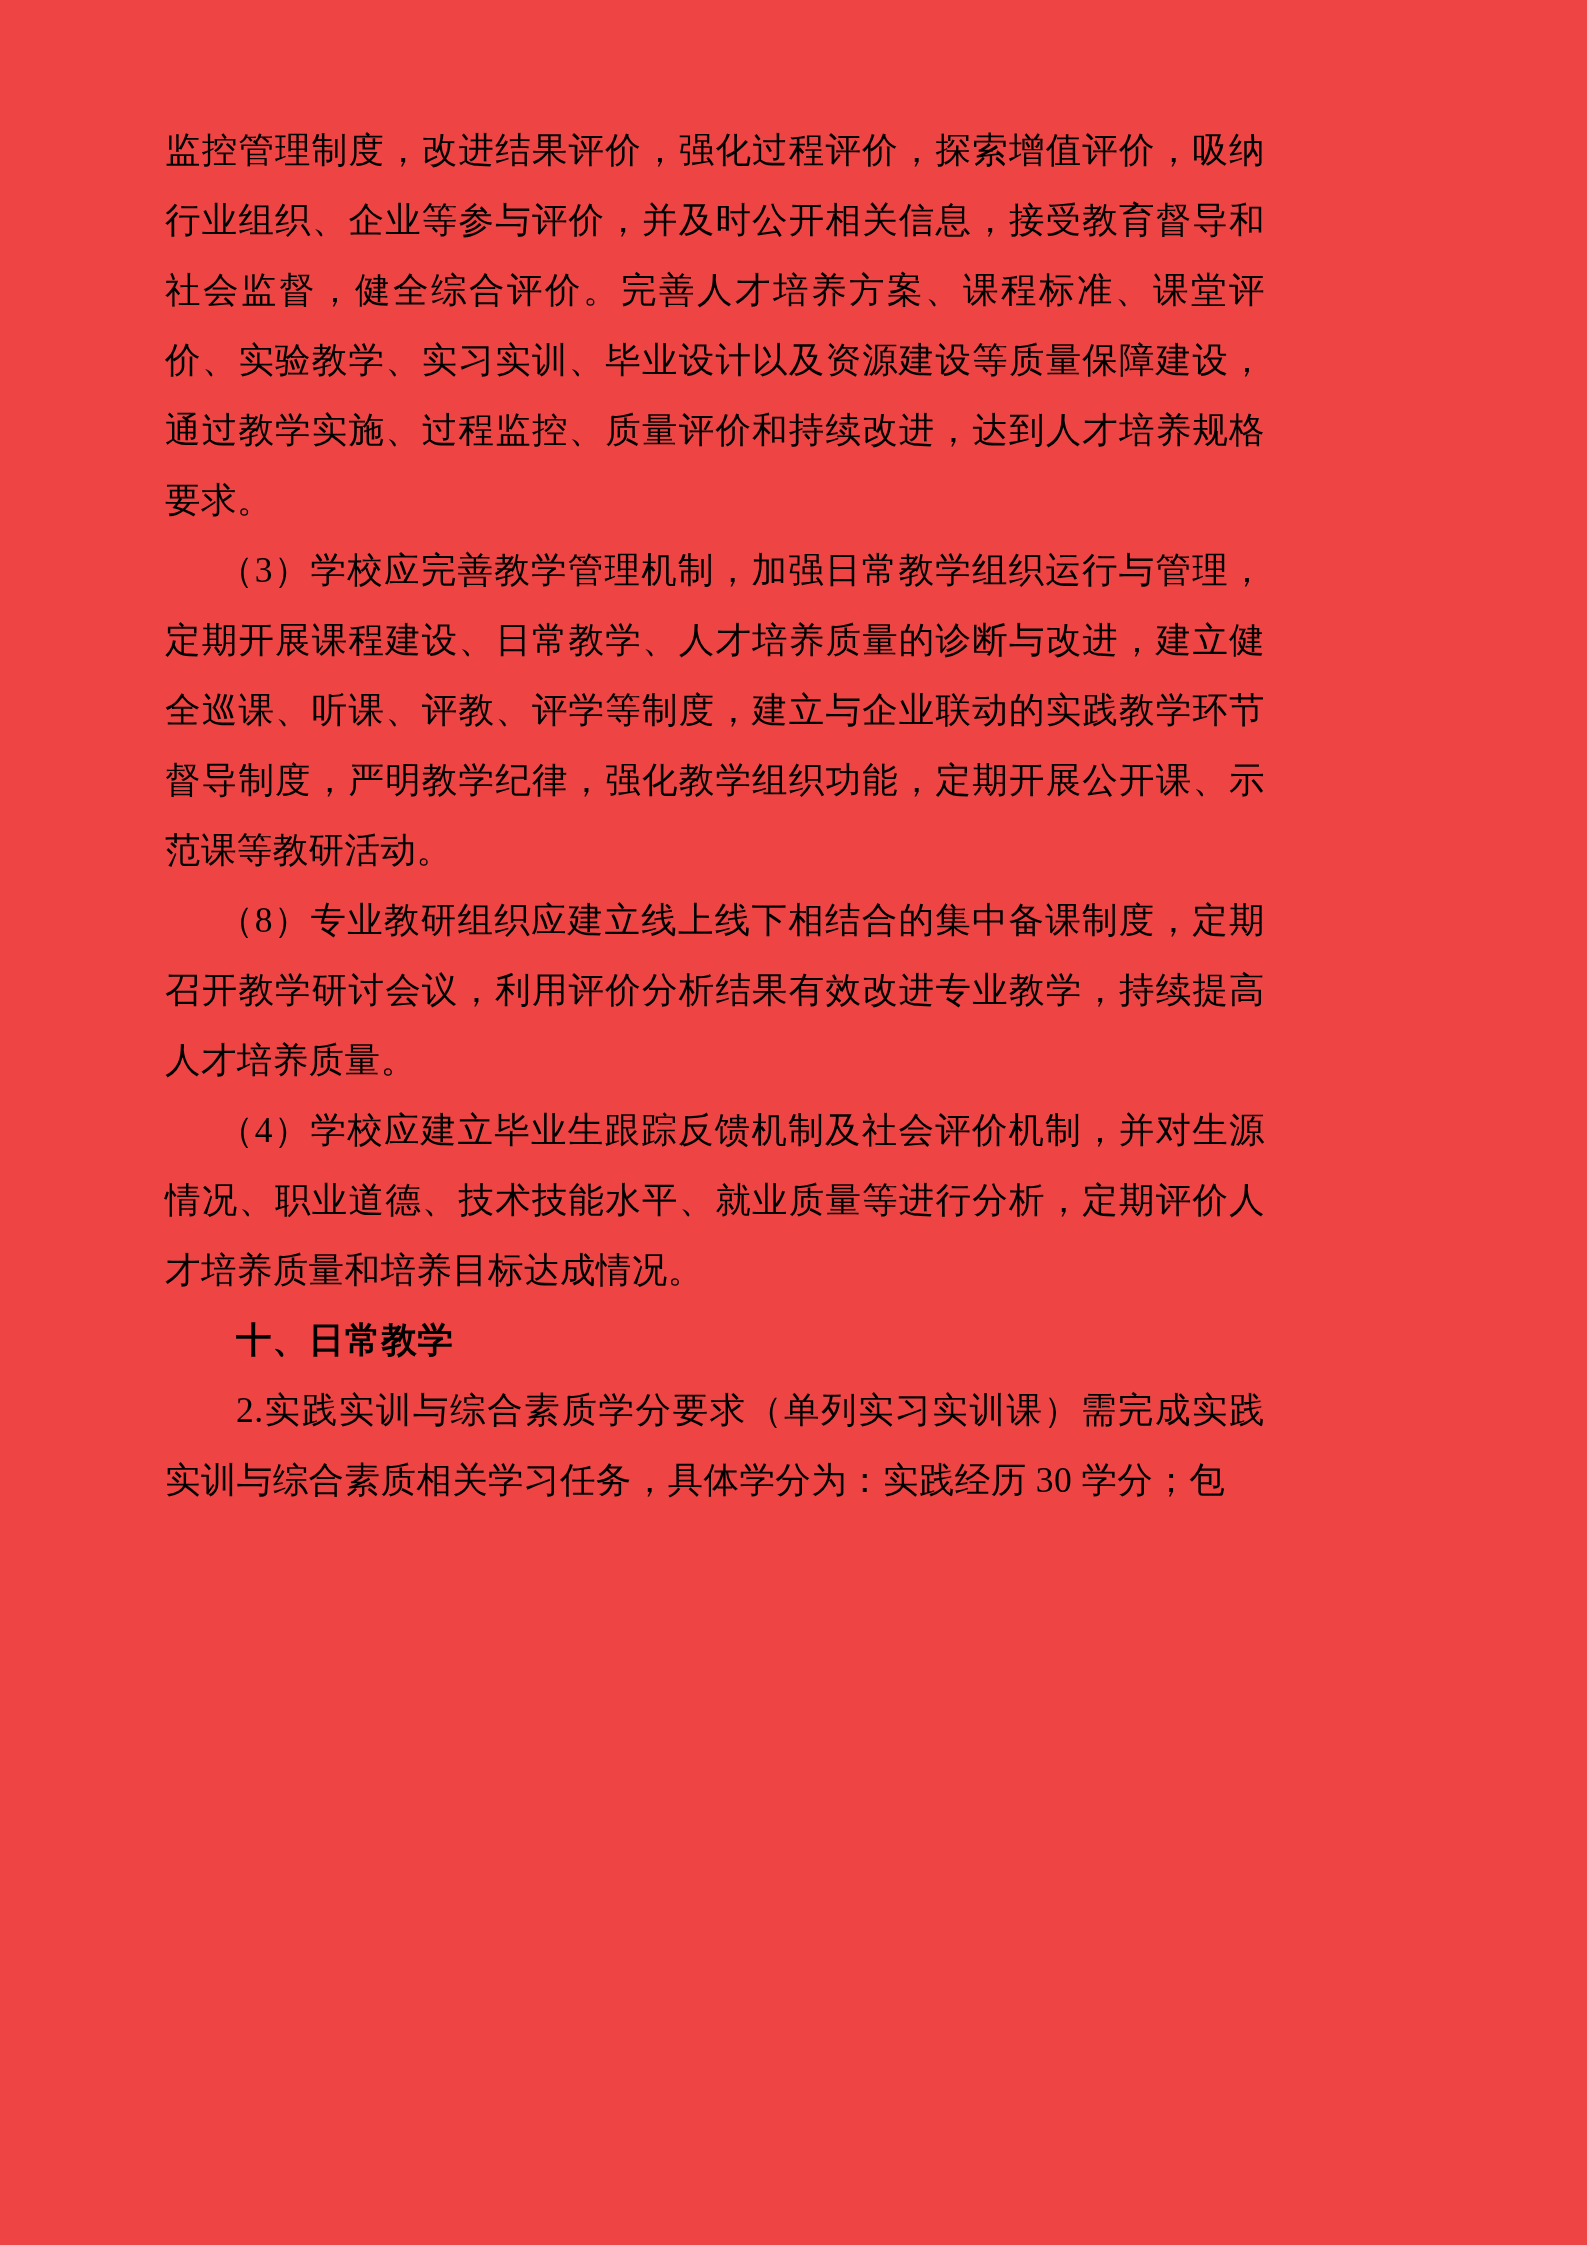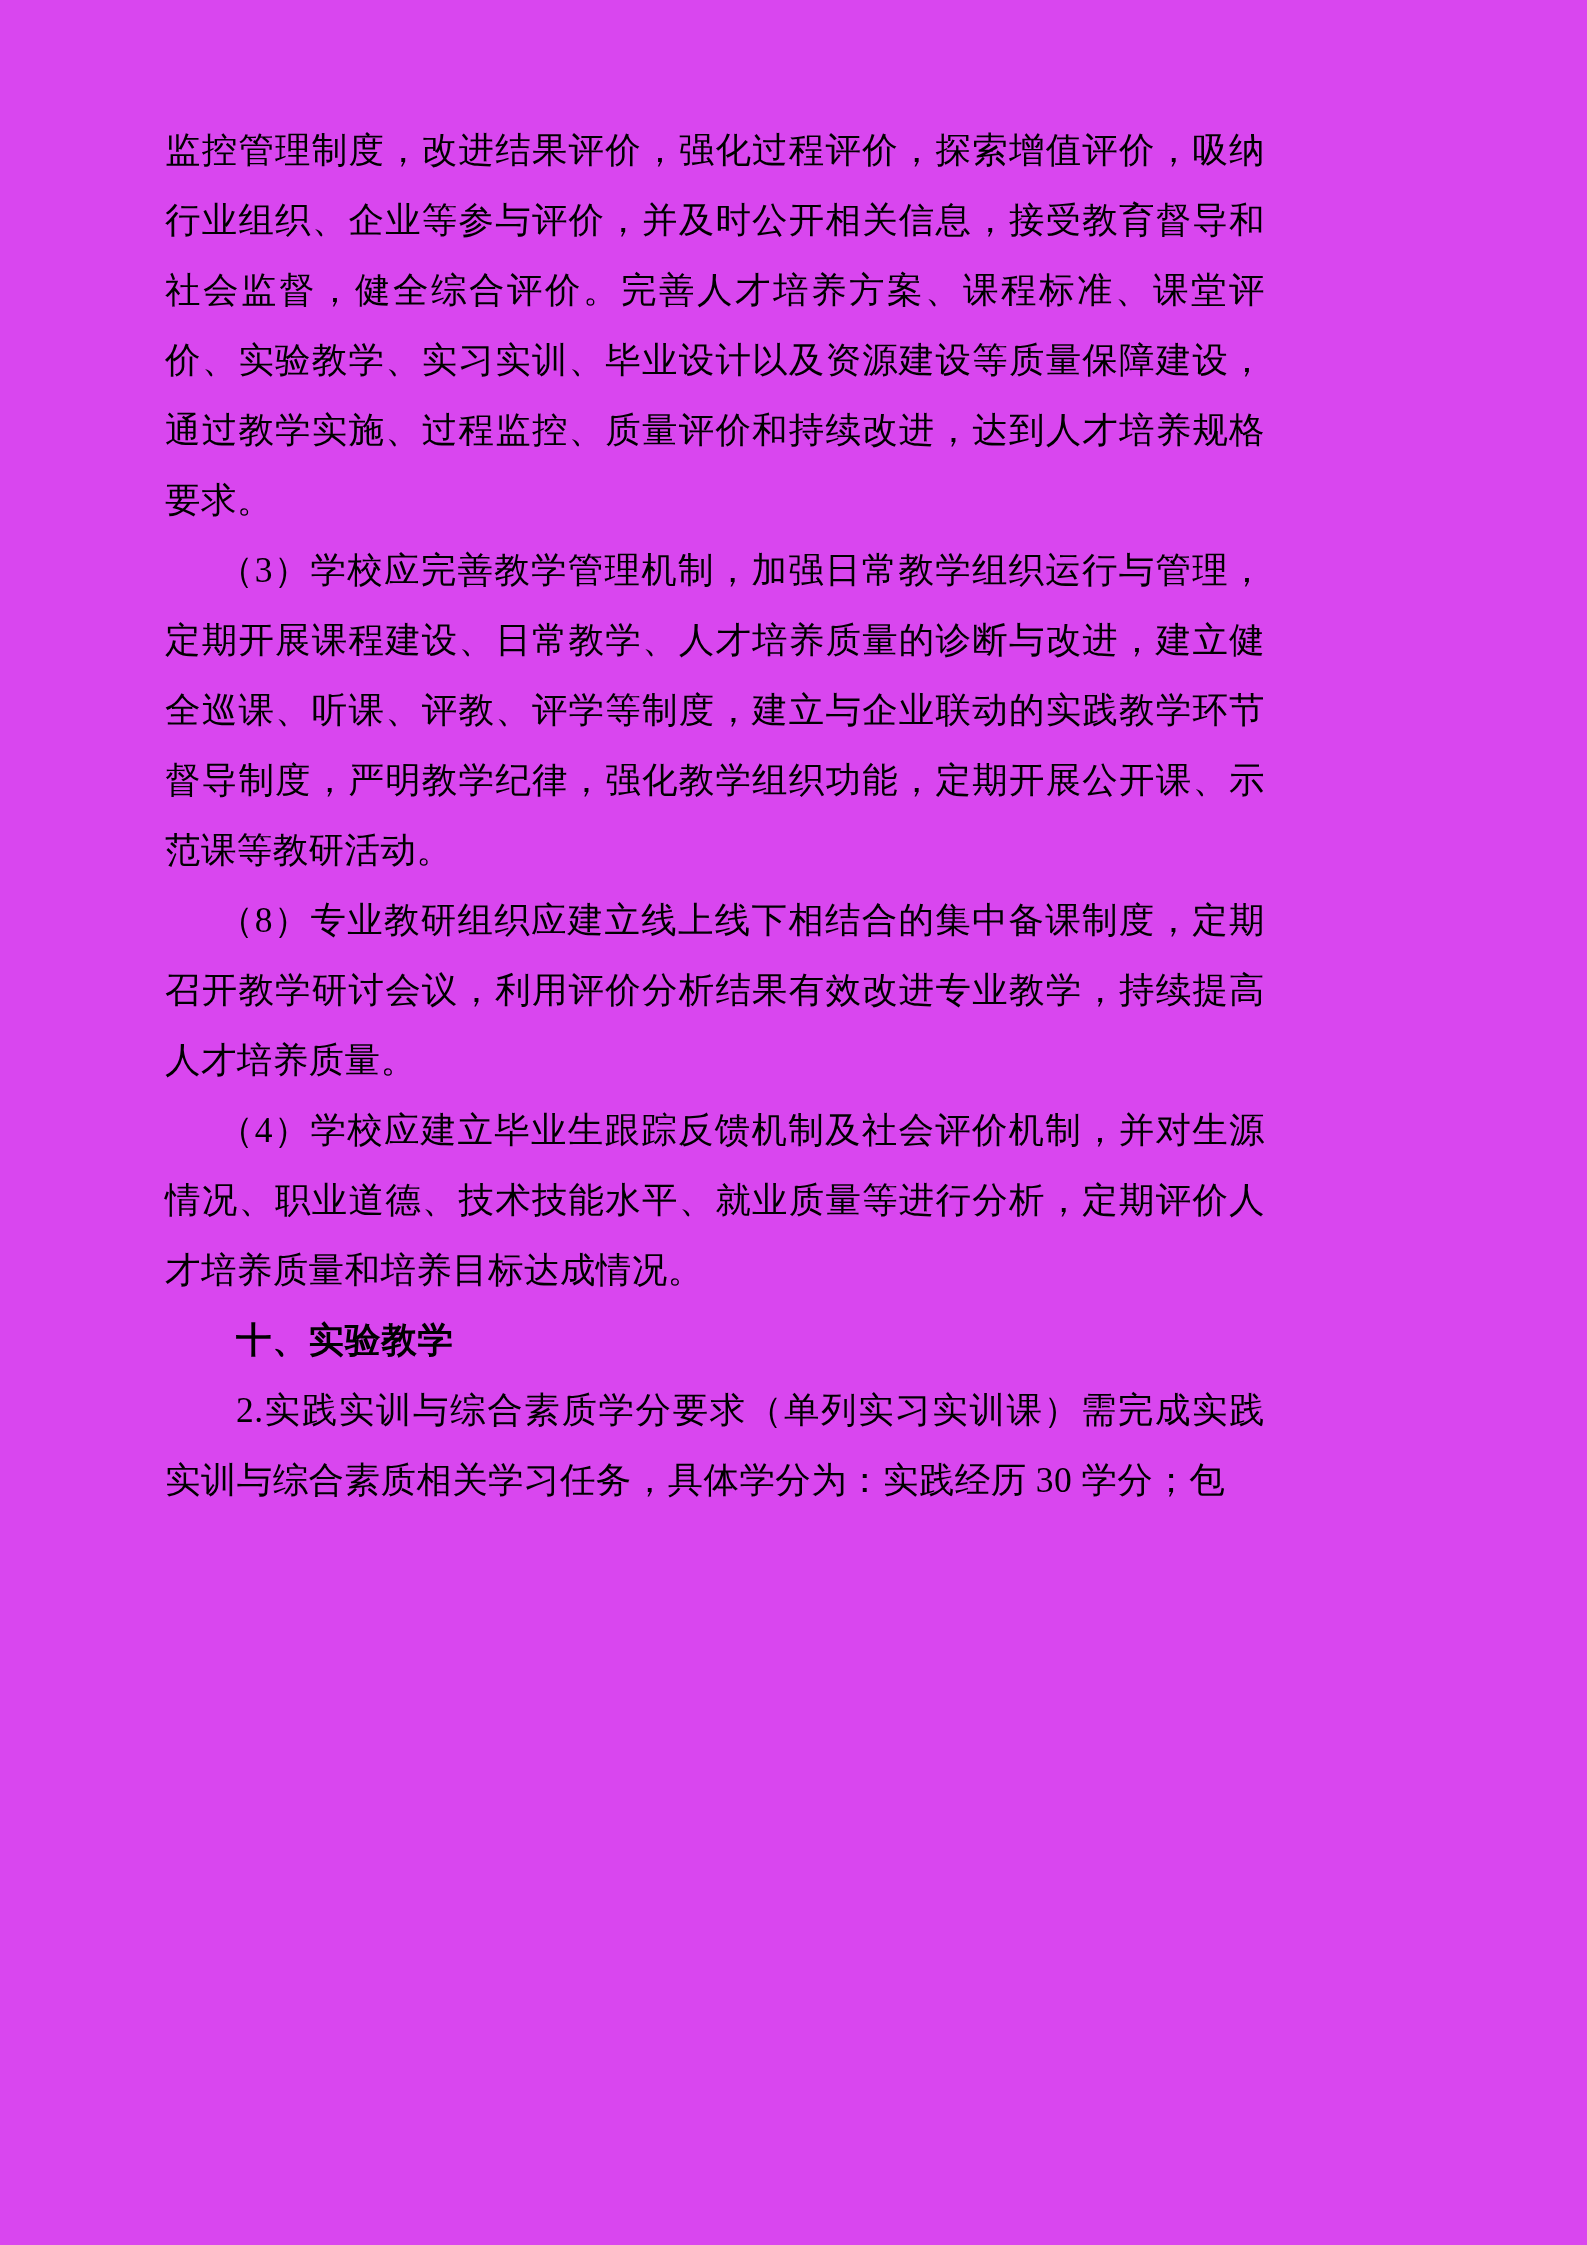--- a/index.html
+++ b/index.html
@@ -8,21 +8,21 @@
     background: #ffffff;
   }
   body {
     font-family: "Liberation Serif", "DejaVu Serif", serif;
     color: #000000;
   }
   .page {
     position: relative;
     width: 1587px;
     height: 2245px;
-    background: #d946ef;
+    background: #ef4444;
     box-sizing: border-box;
     overflow: hidden;
   }
   .content {
     position: absolute;
     left: 165px;
     top: 115px;
     width: 1100px;
   }
   .para {
@@ -69,20 +69,20 @@
   <div class="content">
 
     <p class="para">监控管理制度，改进结果评价，强化过程评价，探索增值评价，吸纳行业组织、企业等参与评价，并及时公开相关信息，接受教育督导和社会监督，健全综合评价。完善人才培养方案、课程标准、课堂评价、实验教学、实习实训、毕业设计以及资源建设等质量保障建设，通过教学实施、过程监控、质量评价和持续改进，达到人才培养规格要求。</p>
 
     <p class="para indent-paren">（3）学校应完善教学管理机制，加强日常教学组织运行与管理，定期开展课程建设、日常教学、人才培养质量的诊断与改进，建立健全巡课、听课、评教、评学等制度，建立与企业联动的实践教学环节督导制度，严明教学纪律，强化教学组织功能，定期开展公开课、示范课等教研活动。</p>
 
     <p class="para indent-paren">（8）专业教研组织应建立线上线下相结合的集中备课制度，定期召开教学研讨会议，利用评价分析结果有效改进专业教学，持续提高人才培养质量。</p>
 
     <p class="para indent-paren">（4）学校应建立毕业生跟踪反馈机制及社会评价机制，并对生源情况、职业道德、技术技能水平、就业质量等进行分析，定期评价人才培养质量和培养目标达成情况。</p>
 
-    <p class="heading gap-before">十、实验教学</p>
+    <p class="heading gap-before">十、日常教学</p>
 
 
     <p class="para indent">2.实践实训与综合素质学分要求（单列实习实训课）需完成实践实训与综合素质相关学习任务，具体学分为：实践经历 30 学分；包</p>
 
   </div>
 
 </div>
 
 </body></html>

